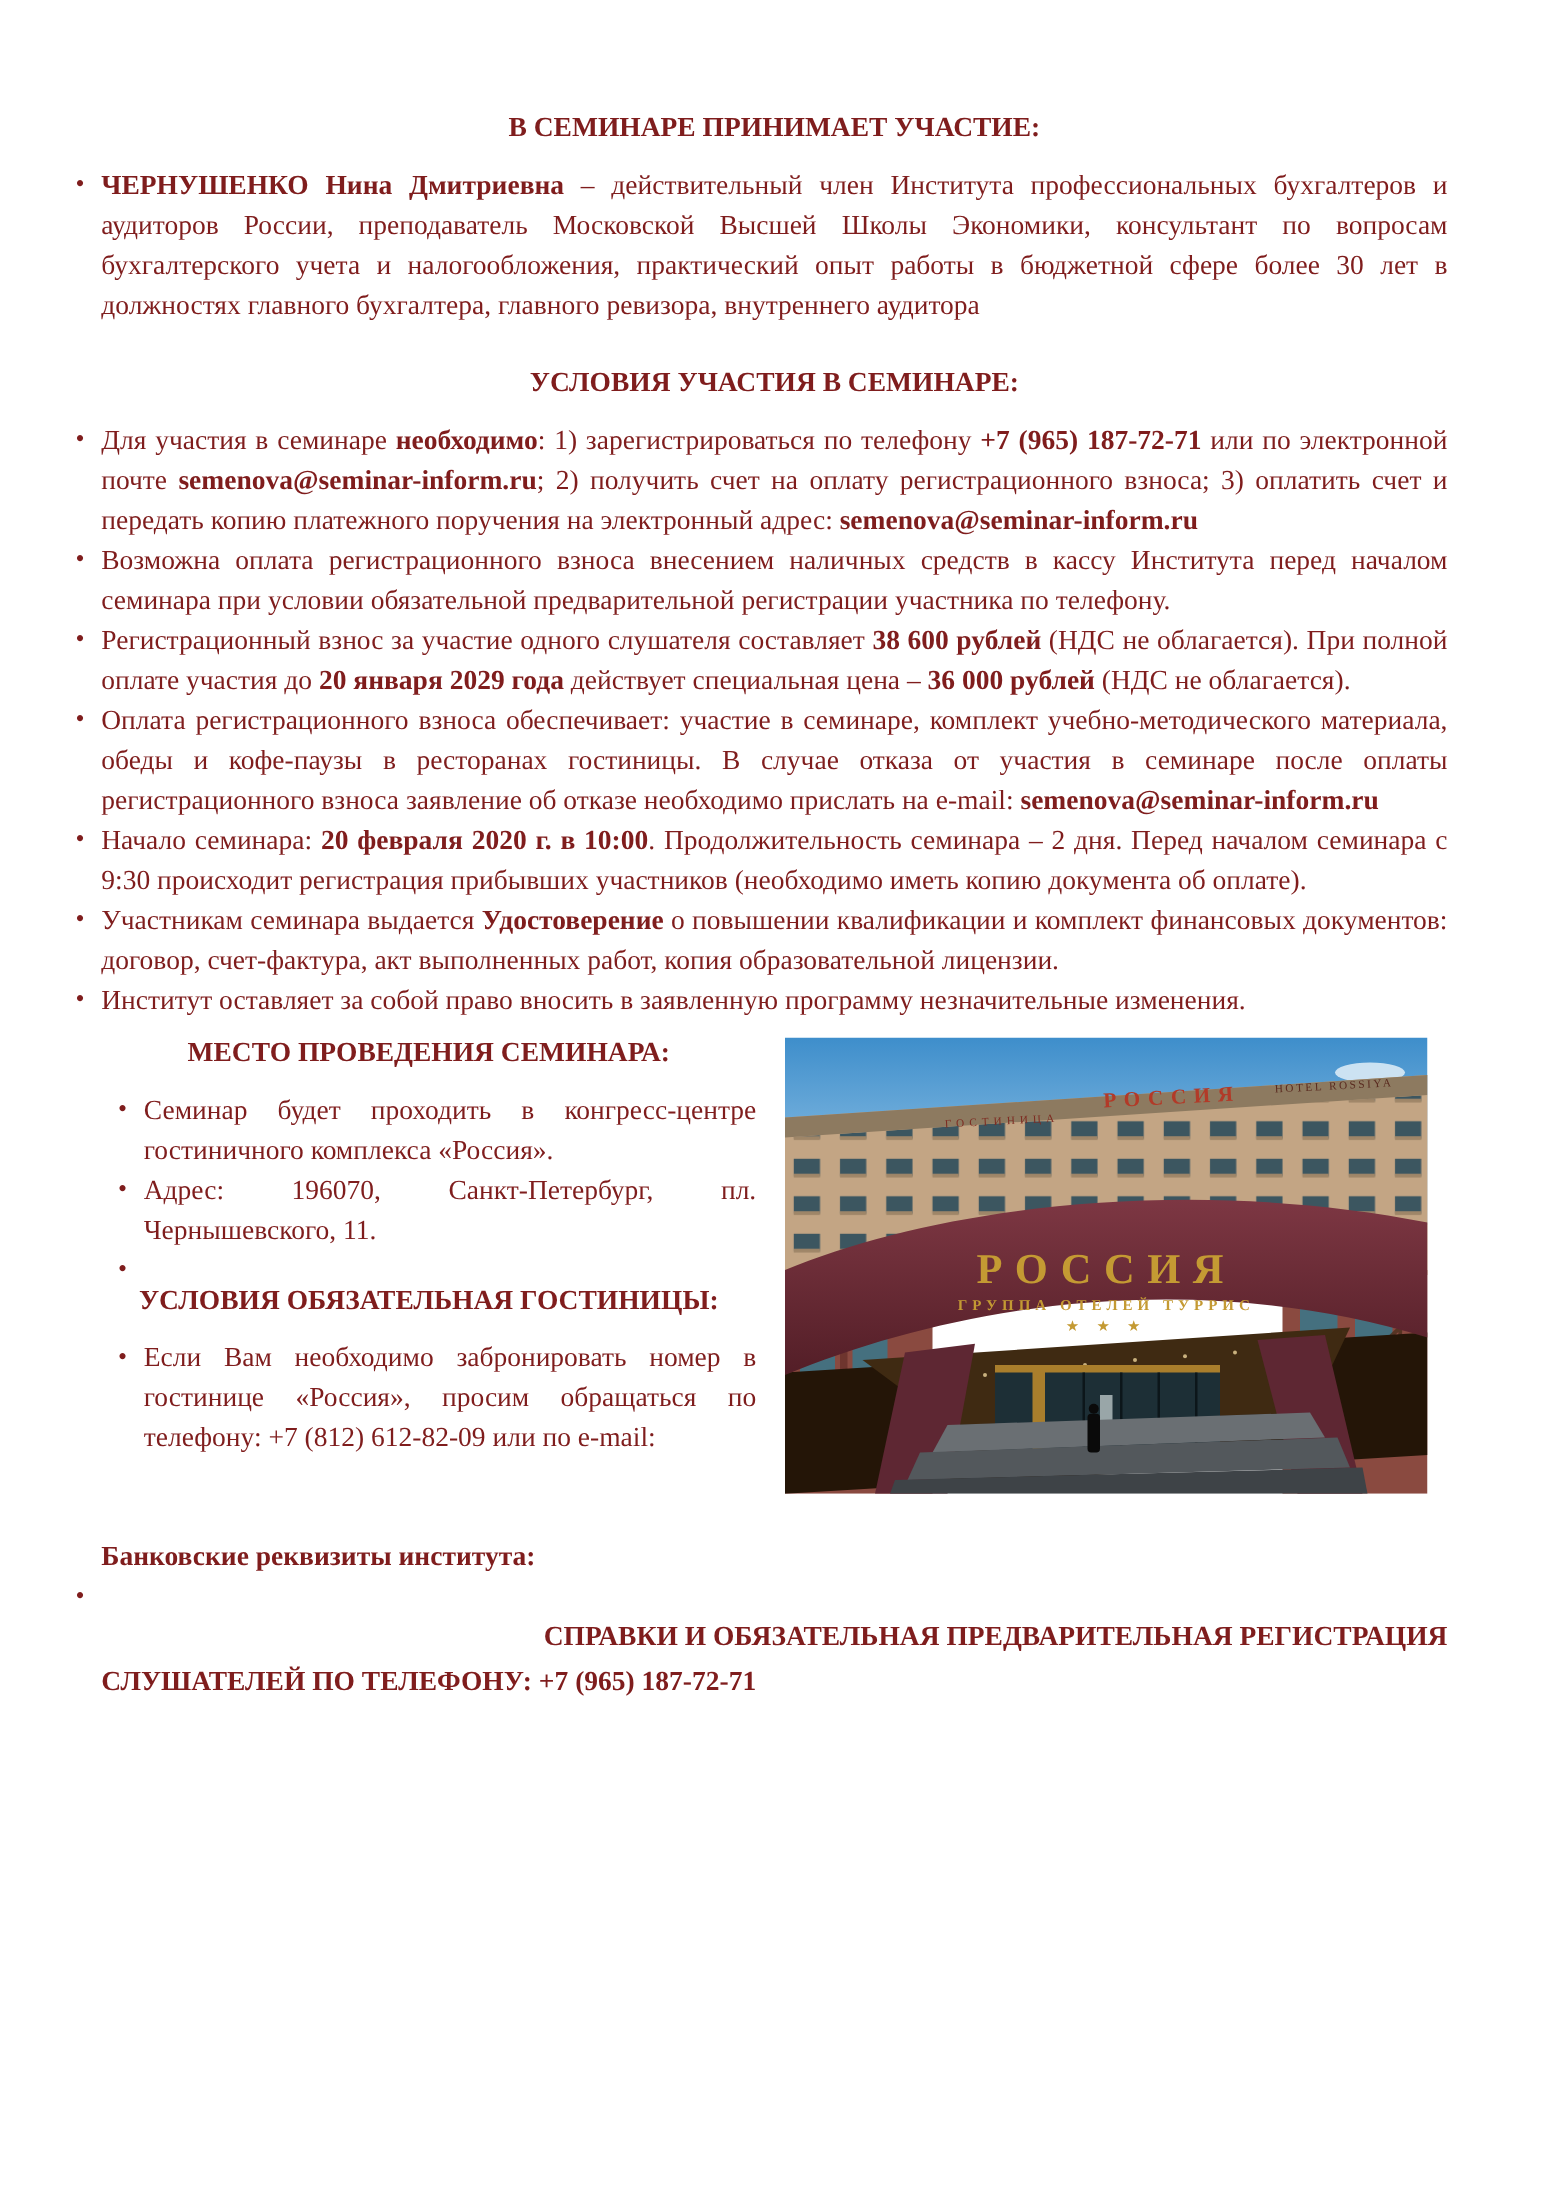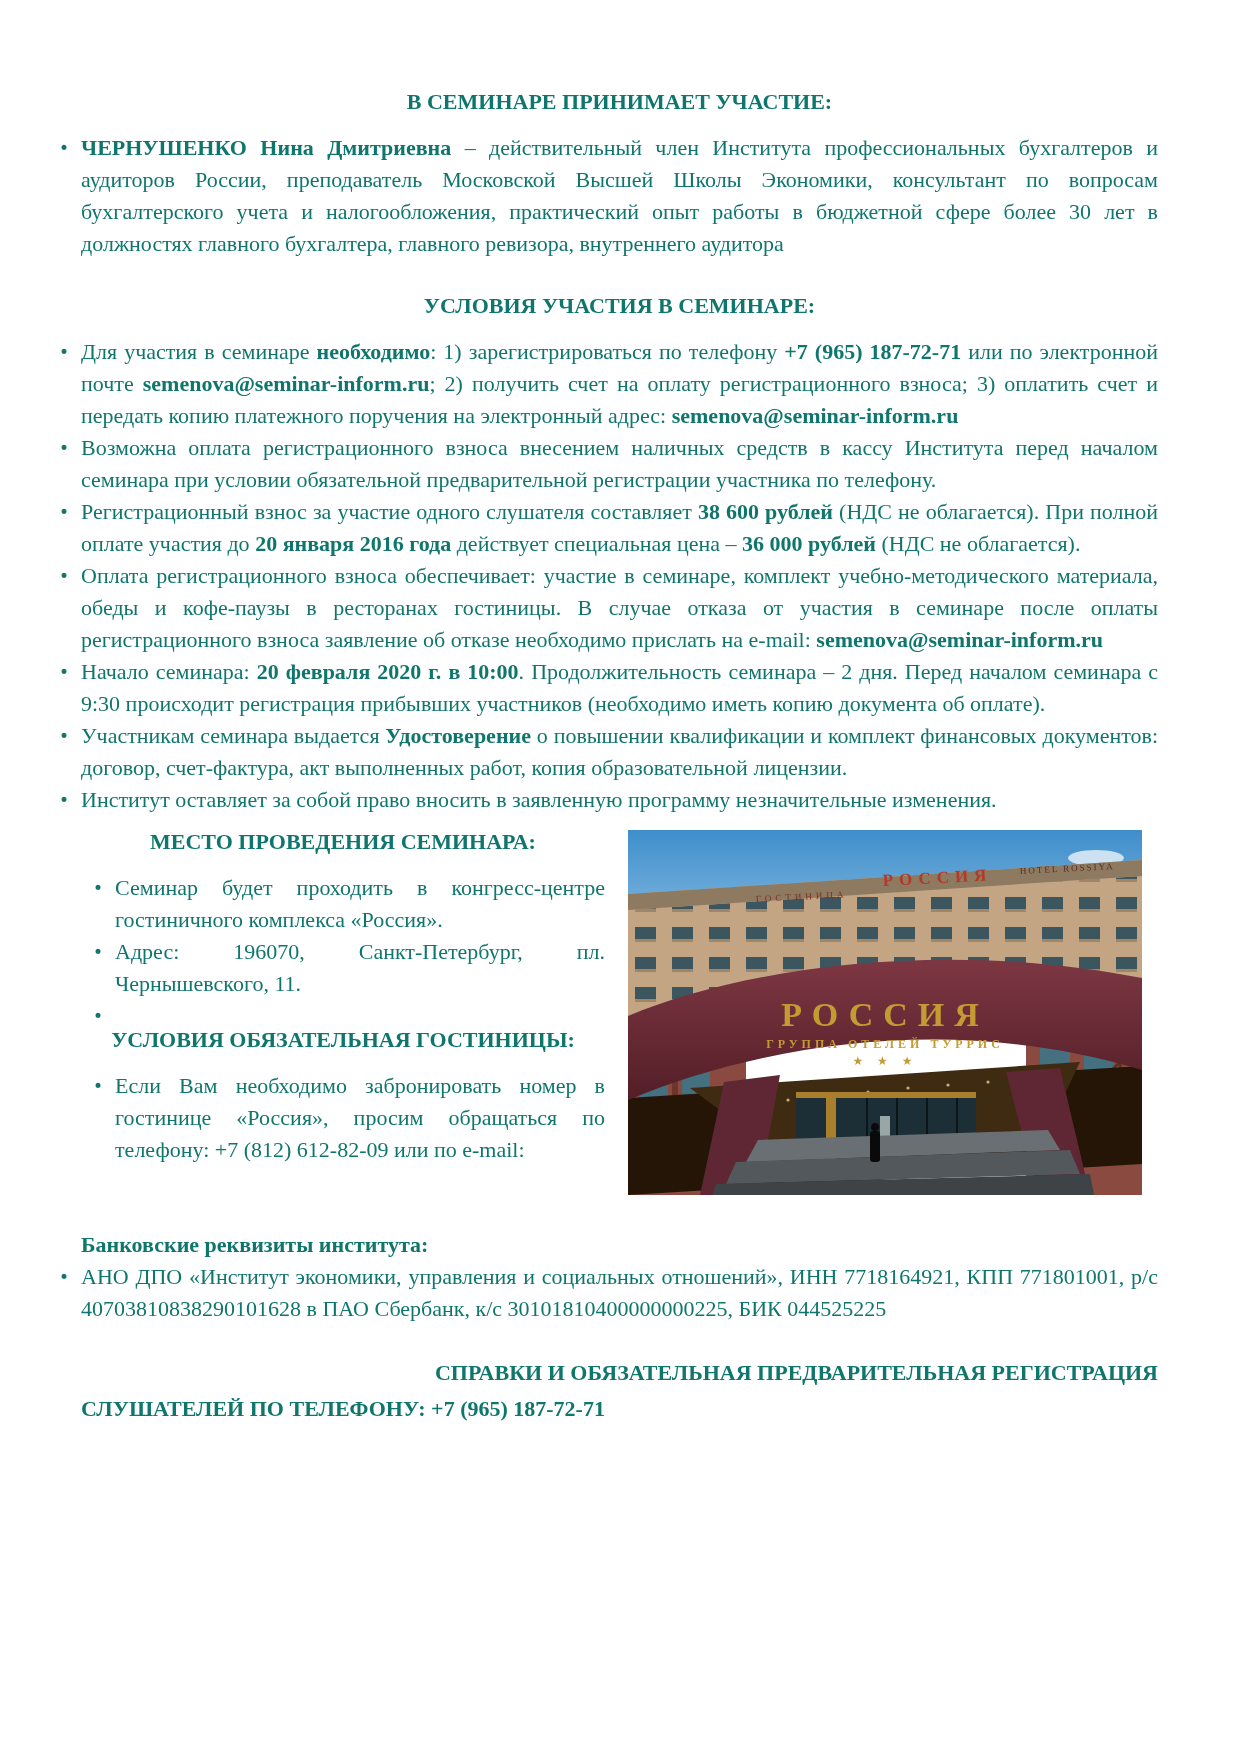--- a/index.html
+++ b/index.html
@@ -1,21 +1,21 @@
 <!DOCTYPE html>
 <html lang="ru"><head>
 <meta charset="utf-8">
 <style>
   html,body{margin:0;padding:0;background:#ffffff;}
   .page{
     position:relative;
     width:1240px;height:1472px;
     box-sizing:border-box;
     background:#ffffff;
-    color:#0f766e;
+    color:#7f1d1d;
     font-family:"Liberation Serif", "DejaVu Serif", serif;
     font-size:22px;line-height:32px;
     padding:86px 82px 0 81px;
     overflow:hidden;
     border-radius:17px;
   }
   .b{font-weight:bold;}
   .heading{font-size:22px;font-weight:bold;text-align:center;margin:0;}
   .h-conditions{margin:30px 0 0;font-family:Liberation Serif, serif;}
   .list{list-style:none;margin:0;padding:0;text-align:justify;}
@@ -54,21 +54,21 @@
   <h2 class="heading h-conditions">УСЛОВИЯ УЧАСТИЯ В СЕМИНАРЕ:</h2>
 
   <ul class="list main gap-after-h">
     <li>
       <span class="mark">•</span><span>Для участия в семинаре </span><span class="b">необходимо</span><span>: 1) зарегистрироваться по телефону </span><span class="b">+7 (965) 187-72-71</span><span> или по электронной почте </span><span class="b">semenova@seminar-inform.ru</span><span>; 2) получить счет на оплату регистрационного взноса; 3) оплатить счет и передать копию платежного поручения на электронный адрес: </span><span class="b">semenova@seminar-inform.ru</span>
     </li>
     <li>
       <span class="mark">•</span><span>Возможна оплата регистрационного взноса внесением наличных средств в кассу Института перед началом семинара при условии обязательной предварительной регистрации участника по телефону.</span>
     </li>
     <li>
-      <span class="mark">•</span><span>Регистрационный взнос за участие одного слушателя составляет </span><span class="b">38 600 рублей</span><span> (НДС не облагается). При полной оплате участия до </span><span class="b">20 января 2016 года</span><span> действует специальная цена – </span><span class="b">36 000 рублей</span><span> (НДС не облагается).</span>
+      <span class="mark">•</span><span>Регистрационный взнос за участие одного слушателя составляет </span><span class="b">38 600 рублей</span><span> (НДС не облагается). При полной оплате участия до </span><span class="b">20 января 2029 года</span><span> действует специальная цена – </span><span class="b">36 000 рублей</span><span> (НДС не облагается).</span>
     </li>
     <li>
       <span class="mark">•</span><span>Оплата регистрационного взноса обеспечивает: участие в семинаре, комплект учебно-методического материала, обеды и кофе-паузы в ресторанах гостиницы. В случае отказа от участия в семинаре после оплаты регистрационного взноса заявление об отказе необходимо прислать на e-mail: </span><span class="b">semenova@seminar-inform.ru</span>
     </li>
     <li>
       <span class="mark">•</span><span>Начало семинара: </span><span class="b">20 февраля 2020 г. в 10:00</span><span>. Продолжительность семинара – 2 дня. Перед началом семинара с 9:30 происходит регистрация прибывших участников (необходимо иметь копию документа об оплате).</span>
     </li>
     <li>
       <span class="mark">•</span><span>Участникам семинара выдается </span><span class="b">Удостоверение</span><span> о повышении квалификации и комплект финансовых документов: договор, счет-фактура, акт выполненных работ, копия образовательной лицензии.</span>
     </li>
@@ -179,21 +179,21 @@
           <circle cx="247" cy="297" r="4"></circle>
           <rect x="242" y="301" width="10" height="31" rx="3"></rect>
         </g>
       </svg>
     </div>
   </div>
 
   <p class="bankhead">Банковские реквизиты института:</p>
   <ul class="list main">
     <li>
-      <span class="mark">•</span><span>АНО ДПО «Институт экономики, управления и социальных отношений», ИНН 7718164921, КПП 771801001, р/с 40703810838290101628 в ПАО Сбербанк, к/с 30101810400000000225, БИК 044525225</span>
+      <span class="mark">•</span>
     </li>
   </ul>
 
   <div class="footer">
     <div class="f1">СПРАВКИ И ОБЯЗАТЕЛЬНАЯ ПРЕДВАРИТЕЛЬНАЯ РЕГИСТРАЦИЯ</div>
     <div class="f2">СЛУШАТЕЛЕЙ ПО ТЕЛЕФОНУ: +7 (965) 187-72-71</div>
   </div>
 
 </div>
 

